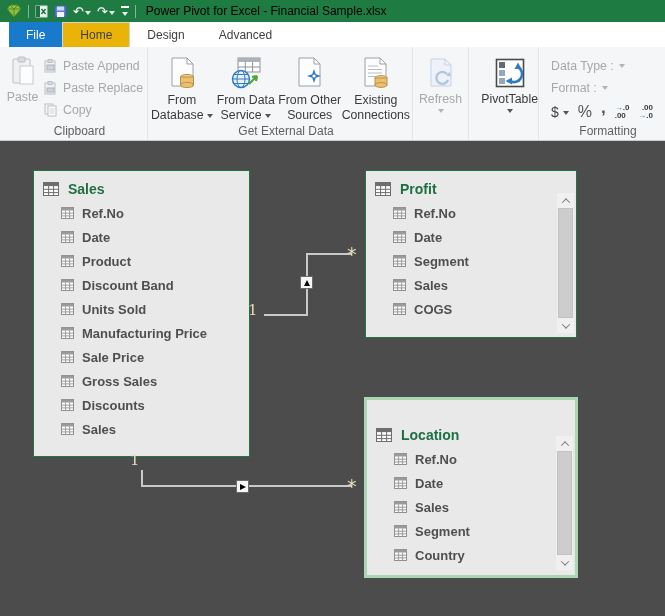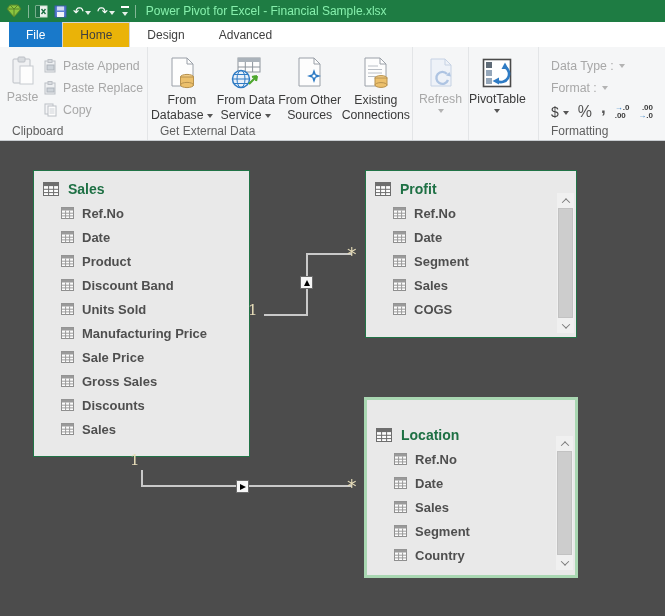--- a/index.html
+++ b/index.html
@@ -6,49 +6,49 @@
   body { font-family:"Liberation Sans", sans-serif; }
   .app { position:relative; width:665px; height:616px; overflow:hidden; background:#4c4c4c; }
 
   
   .titlebar { height:22px; background:#1e7c43; display:flex; align-items:center; gap:6px; padding:0 6px; }
   .tb-sep { width:1px; height:13px; background:rgba(255,255,255,.45); }
   .tb-glyph { color:#fff; font-size:13px; line-height:13px; display:flex; align-items:center; gap:1px; cursor:default; }
   .tb-caret { width:0; height:0; border-left:3px solid transparent; border-right:3px solid transparent; border-top:4px solid #e6f0e9; margin-top:3px; }
   .qat { display:flex; flex-direction:column; align-items:center; gap:1px; }
   .qat-bar { width:8px; height:2px; background:#fff; }
-  .tb-title { color:#86efac; font-size:12px; margin-left:4px; white-space:nowrap; }
+  .tb-title { color:#000000; font-size:12px; margin-left:4px; white-space:nowrap; }
 
   
   .tabbar { height:25px; background:#fff; display:flex; padding-left:9px; font-size:12px; }
   .tab { padding:0 17px; display:flex; align-items:center; color:#3f3f3f; cursor:default; }
   .tab-file { background:#1979ca; color:#fff; }
   .tab-active { background:#eab308; border:1px solid #d5d5d5; border-bottom:none; }
 
   
   .ribbon { height:94px; background:#f5f6f7; border-bottom:1px solid #c9cdd1; display:flex; position:relative; font-size:12.3px; color:#3b3b3b; }
   .rgroup { position:relative; height:100%; border-right:1px solid #e3e5e7; }
-  .rgroup-label { position:absolute; bottom:2px; left:12px; right:0; font-size:12px; color:#5f5f5f; white-space:nowrap;margin-top:38px; }
+  .rgroup-label { position:absolute; bottom:2px; left:12px; right:0; text-align:center; font-size:12px; color:#5f5f5f; white-space:nowrap;margin-top:38px; }
   .dis { color:#a8a8a8; }
   .caret { display:inline-block; width:0; height:0; border-left:3px solid transparent; border-right:3px solid transparent; border-top:4px solid #565656; vertical-align:middle; }
   .caret.dis2 { border-top-color:#b3b3b3; }
 
   .grp-clipboard { width:148px; display:flex; padding:4px 4px 0 6px; }
   .bigbtn { width:44px; display:flex; flex-direction:column; align-items:center; padding-top:4px; }
   .bigbtn .blabel { margin-top:3px; }
   .smallcol { display:flex; flex-direction:column; gap:5px; padding:6px 0 0 4px; }
   .smallbtn { display:flex; align-items:center; gap:5px; white-space:nowrap; height:17px; }
 
   .grp-ged { width:265px; display:flex; padding:3px 2px 0 2px; }
   .gbtn { flex:1; display:flex; flex-direction:column; align-items:center; text-align:center; padding-top:3px; line-height:15px; }
   .gbtn .gicon { height:40px; display:flex; align-items:center; }
   .gline { white-space:nowrap; }
 
   .grp-refresh { width:56px; display:flex; justify-content:center; }
-  .grp-pivot { width:70px; display:flex; justify-content:flex-start; }
+  .grp-pivot { width:70px; display:flex; justify-content:flex-end; }
   .vbtn { display:flex; flex-direction:column; align-items:center; padding-top:7px; }
   .vbtn .gicon { height:38px; display:flex; align-items:center; }
   .vbtn .vcaret { margin-top:3px; }
 
   .grp-fmt { flex:1; padding:8px 0 0 12px; border-right:none; }
   .fmt-row { display:flex; align-items:center; gap:5px; height:22px; white-space:nowrap; }
   .fmt-btnrow { display:flex; align-items:center; gap:9px; height:24px; margin-top:1px; }
   .fmt-dollar { font-size:14px; color:#444; }
   .fmt-pct { font-size:16px; color:#555; }
   .fmt-comma { font-size:17px; font-weight:bold; color:#555; margin-top:-8px; }

